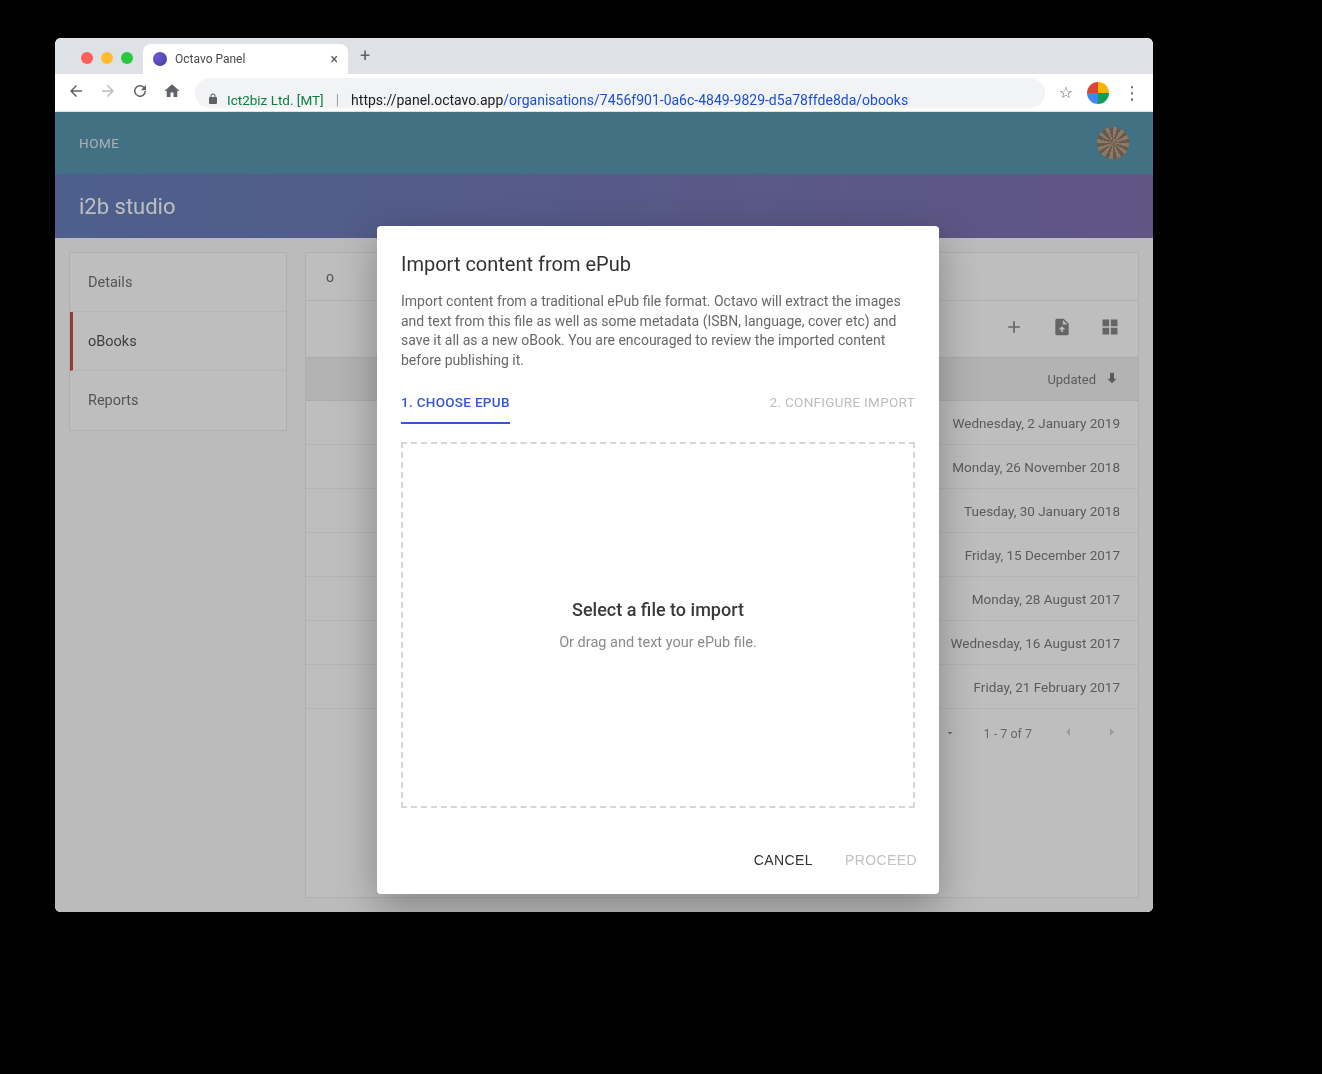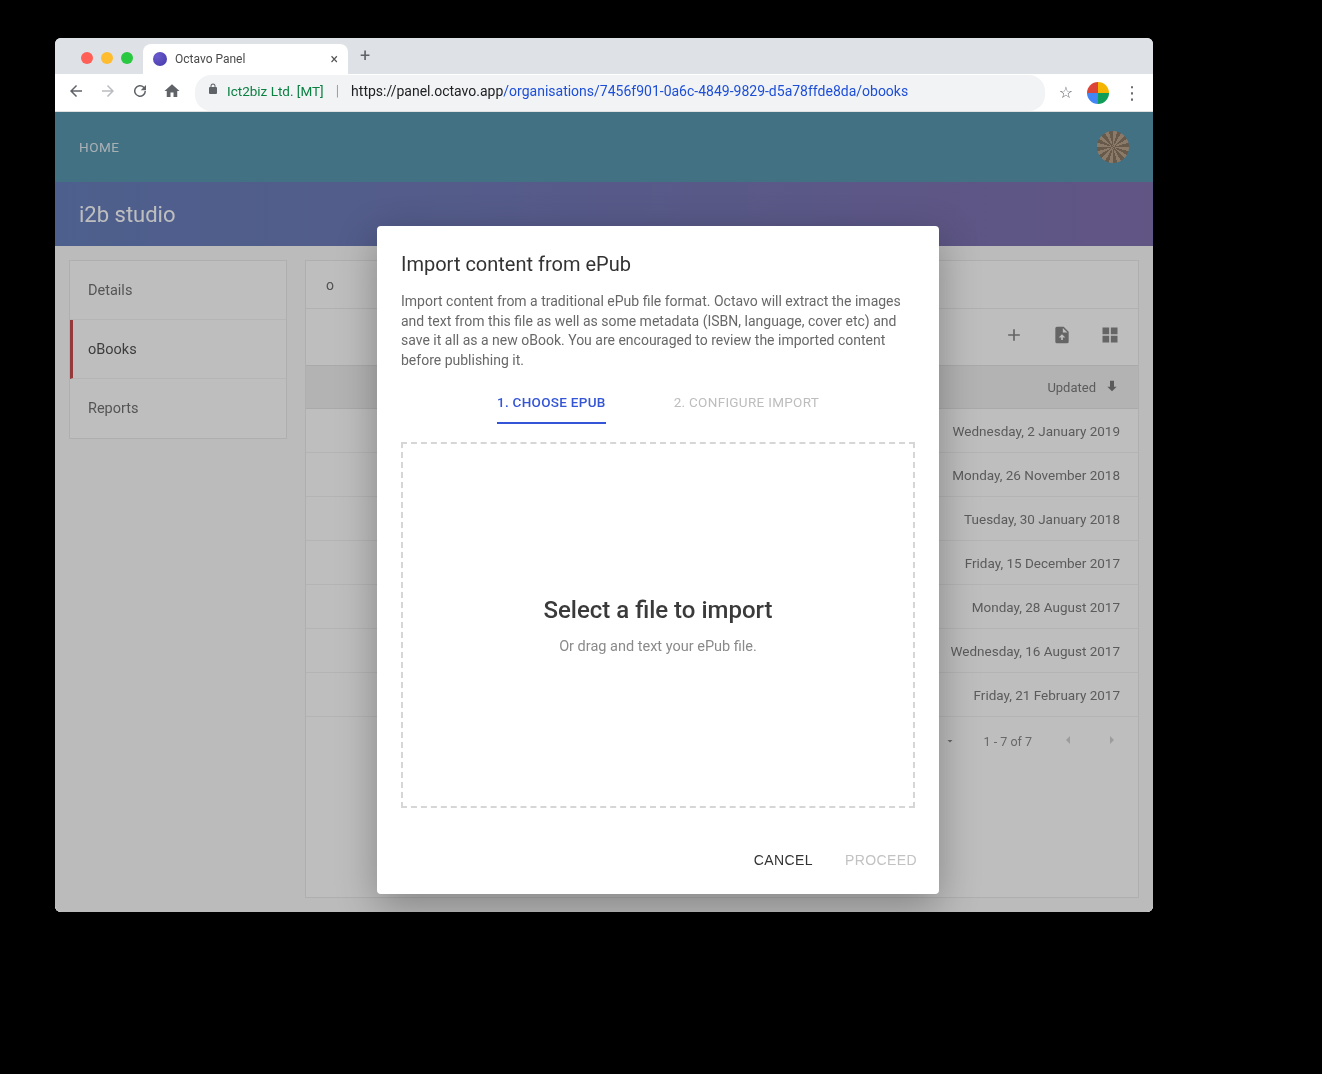--- a/index.html
+++ b/index.html
@@ -73,24 +73,24 @@
     padding:0 12px;
     gap:14px;
   }
   .nav-icon { color:#5f6368; width:18px; text-align:center; }
   .nav-icon.disabled { color:#b9bcc0;}
   .home-icon svg, .nav-icon svg { width:18px; height:18px; fill:currentColor; }
   .omnibox {
     flex:1;
     background:#f1f3f4;
     border-radius:16px;
-    height:36px;
-    display:flex;
-    align-items:flex-start;
-    padding:8px 12px;
+    height:30px;
+    display:flex;
+    align-items:flex-end;
+    padding:0 12px;
     font-size:14px;
     color:#202124;
     gap:8px;
     overflow:hidden;
   }
   .lock-icon { color:#5f6368; font-size:12px; }
   .url-org { color:#0b8043; font-size:13.5px; }
   .url-sep { color:#9aa0a6; margin:0 4px;}
   .url-main { color:#202124;}
   .url-path { color:#1d4ed8;}
@@ -104,21 +104,21 @@
   
   .app {
     flex:1;
     display:flex;
     flex-direction:column;
     position:relative;
     overflow:hidden;
     background:#fafafa;
   }
   .topbar {
-    height:70px;
+    height:62px;
     background:#2a7a9c;
     display:flex;
     align-items:center;
     padding:0 24px;
     justify-content:space-between;
   }
   .topbar-home { color:#dbe8ef; font-size:13.5px; letter-spacing:0.5px; }
   .avatar {
     width:32px;height:32px;border-radius:50%;
     background: repeating-conic-gradient(#c7a17a 0 15deg, #7a5c3a 0 30deg);
@@ -247,21 +247,21 @@
     box-shadow:0 12px 40px rgba(0,0,0,0.3);
     display:flex;
     flex-direction:column;
     padding-bottom:0;
   }
   .modal-inner { padding:26px 24px 0 24px; }
   .modal-title { font-size:20px; color:#333; font-weight:400; margin-bottom:16px;}
   .modal-desc { font-size:14px; color:#686868; line-height:1.4; margin-bottom:14px;}
   .steps {
     display:flex;
-    justify-content:center;
+    justify-content:space-between;
     gap:68px;
     margin-bottom:18px;
   }
   .step {
     font-size:13.5px;
     letter-spacing:0.3px;
     padding:10px 0 12px 0;
     color:#bdbdbd;
   }
   .step.active {
@@ -272,21 +272,21 @@
   .dropzone {
     margin:0 24px 22px 24px;
     border:2px dashed #d6d6d6;
     height:366px;
     display:flex;
     flex-direction:column;
     align-items:center;
     justify-content:center;
     gap:14px;
   }
-  .dz-title { font-size:24px; color:#3a3a3a; font-weight:500;}
+  .dz-title { font-size:18px; color:#3a3a3a; font-weight:500;}
   .dz-sub { font-size:14.5px; color:#8a8a8a; }
   .modal-actions {
     display:flex;
     justify-content:flex-end;
     gap:28px;
     padding:14px 20px 18px 0;
   }
   .btn {
     font-size:14px;
     letter-spacing:0.4px;

